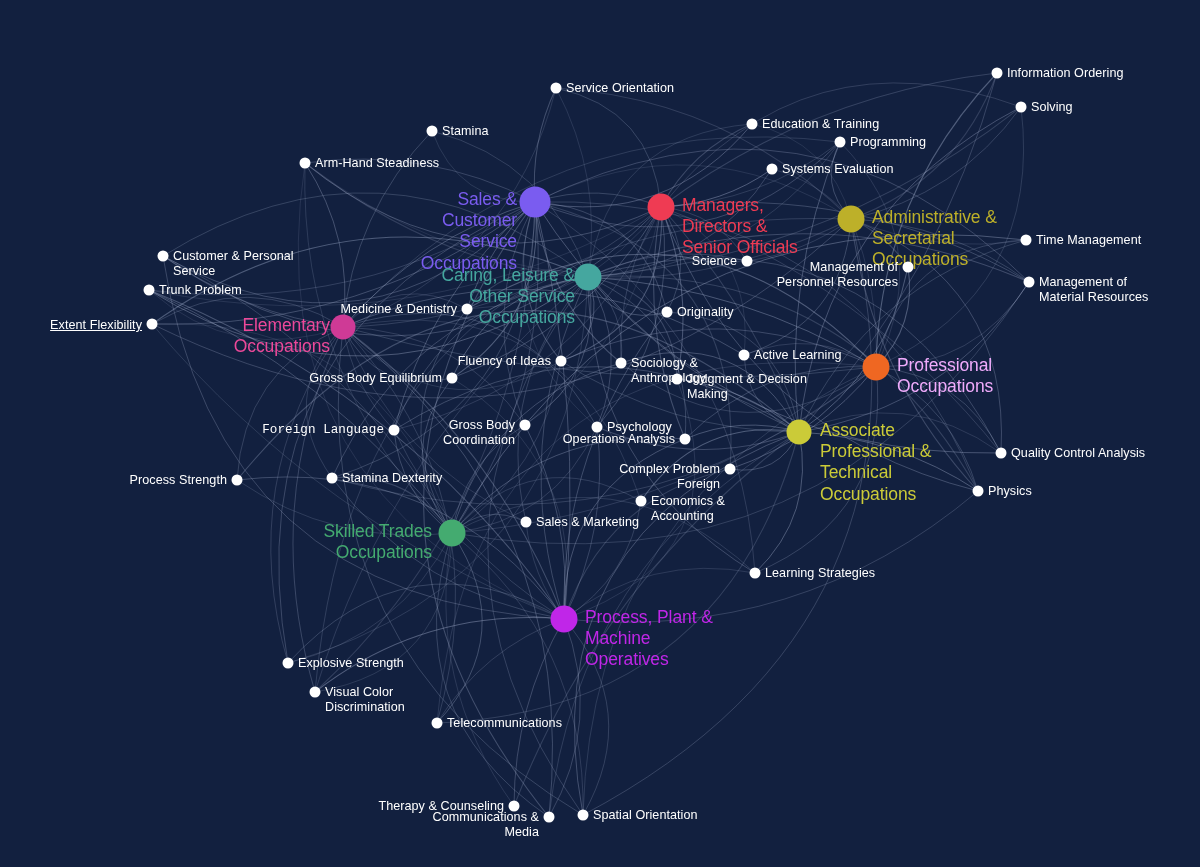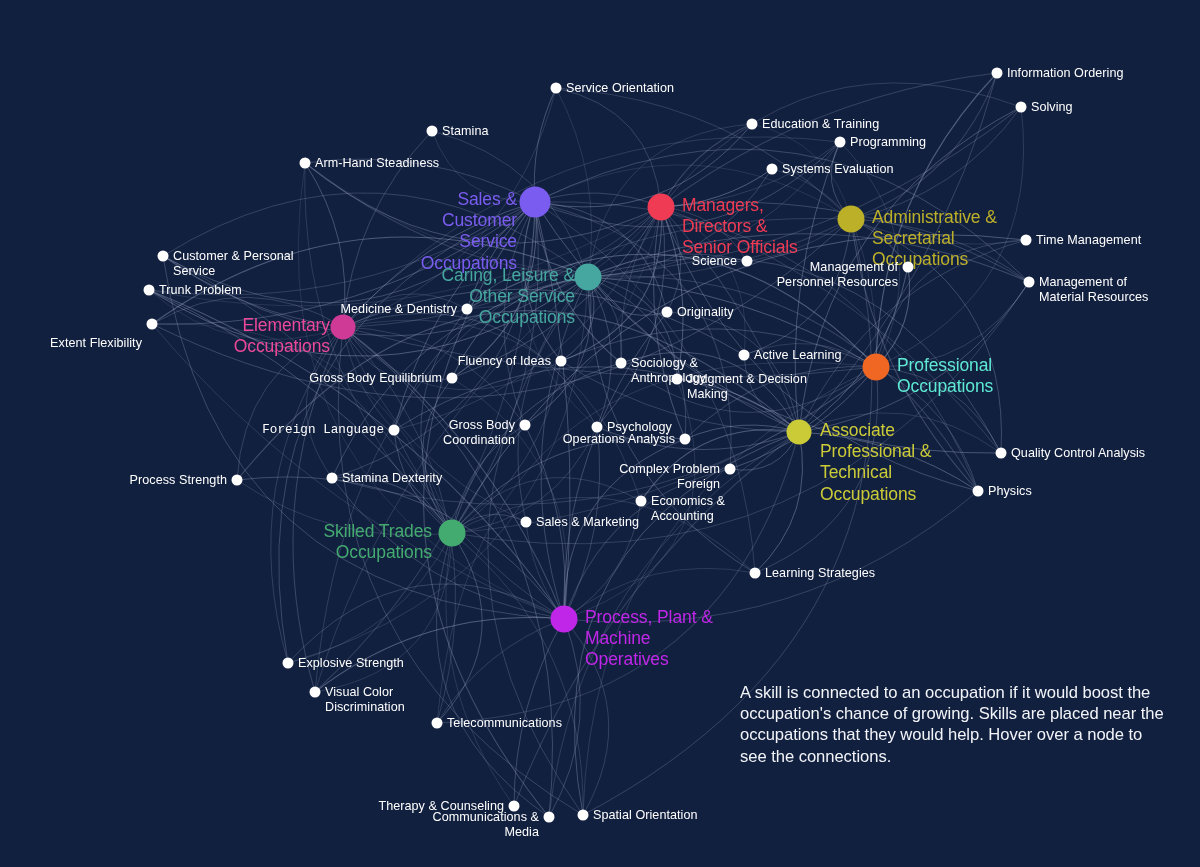--- a/index.html
+++ b/index.html
@@ -300,21 +300,21 @@
 Secretarial
 Occupations</div>
       <div class="occ-node" style="left: 588px; top: 277px; width: 27px; height: 27px; background: rgb(69, 167, 159);"></div>
       <div class="occ-label left" style="left: 420px; top: 265px; width: 155px; color: rgb(69, 167, 159);">Caring, Leisure &amp;
 Other Service
 Occupations</div>
       <div class="occ-node" style="left: 343px; top: 327px; width: 25px; height: 25px; background: rgb(207, 58, 150);"></div>
       <div class="occ-label left" style="left: 212px; top: 315px; width: 118px; color: #ec4899;">Elementary
 Occupations</div>
       <div class="occ-node" style="left: 876px; top: 367px; width: 27px; height: 27px; background: rgb(239, 103, 34);"></div>
-      <div class="occ-label right" style="left: 897px; top: 355px; width: 130px; color: #5eead4;">Professional
+      <div class="occ-label right" style="left: 897px; top: 355px; width: 130px; color: #f0abfc;">Professional
 Occupations</div>
       <div class="occ-node" style="left: 799px; top: 432px; width: 25px; height: 25px; background: rgb(203, 203, 56);"></div>
       <div class="occ-label right" style="left: 820px; top: 420px; width: 140px; color: rgb(203, 203, 56);">Associate
 Professional &amp;
 Technical
 Occupations</div>
       <div class="occ-node" style="left: 452px; top: 533px; width: 27px; height: 27px; background: rgb(68, 171, 112);"></div>
       <div class="occ-label left" style="left: 306px; top: 521px; width: 126px; color: rgb(68, 171, 112);">Skilled Trades
 Occupations</div>
       <div class="occ-node" style="left: 564px; top: 619px; width: 27px; height: 27px; background: rgb(192, 38, 232);"></div>
@@ -352,21 +352,21 @@
       <div class="skill-dot" style="left: 1029px; top: 282px;"></div>
       <div class="skill-label right" style="top: 275px; left: 1039px;">Management of
 Material Resources</div>
       <div class="skill-dot" style="left: 149px; top: 290px;"></div>
       <div class="skill-label right" style="top: 283px; left: 159px;">Trunk Problem</div>
       <div class="skill-dot" style="left: 467px; top: 309px;"></div>
       <div class="skill-label left" style="top: 302px; right: 743px;">Medicine &amp; Dentistry</div>
       <div class="skill-dot" style="left: 667px; top: 312px;"></div>
       <div class="skill-label right" style="top: 305px; left: 677px;">Originality</div>
       <div class="skill-dot" style="left: 152px; top: 324px;"></div>
-      <div class="skill-label left" style="top: 336px; right: 1058px;">Extent Flexibility</div>
+      <div class="skill-label left" style="top: 318px; right: 1058px; text-decoration: underline;">Extent Flexibility</div>
       <div class="skill-dot" style="left: 621px; top: 363px;"></div>
       <div class="skill-label right" style="top: 356px; left: 631px;">Sociology &amp;
 Anthropology</div>
       <div class="skill-dot" style="left: 744px; top: 355px;"></div>
       <div class="skill-label right" style="top: 348px; left: 754px;">Active Learning</div>
       <div class="skill-dot" style="left: 561px; top: 361px;"></div>
       <div class="skill-label left" style="top: 354px; right: 649px;">Fluency of Ideas</div>
       <div class="skill-dot" style="left: 677px; top: 379px;"></div>
       <div class="skill-label right" style="top: 372px; left: 687px;">Judgment &amp; Decision
 Making</div>
@@ -408,14 +408,13 @@
       <div class="skill-label right" style="top: 716px; left: 447px;">Telecommunications</div>
       <div class="skill-dot" style="left: 514px; top: 806px;"></div>
       <div class="skill-label left" style="top: 799px; right: 696px;">Therapy &amp; Counseling</div>
       <div class="skill-dot" style="left: 549px; top: 817px;"></div>
       <div class="skill-label left" style="top: 810px; right: 661px;">Communications &amp;
 Media</div>
       <div class="skill-dot" style="left: 583px; top: 815px;"></div>
       <div class="skill-label right" style="top: 808px; left: 593px;">Spatial Orientation</div>
     </div>
 
-  <div id="caption">A skill is connected to an occupation if it would boost the occupation's chance of growing. Skills are placed near the occupations that they would help. Hover over a node to see the connections.</div>
 </div>
 
 </body></html>

